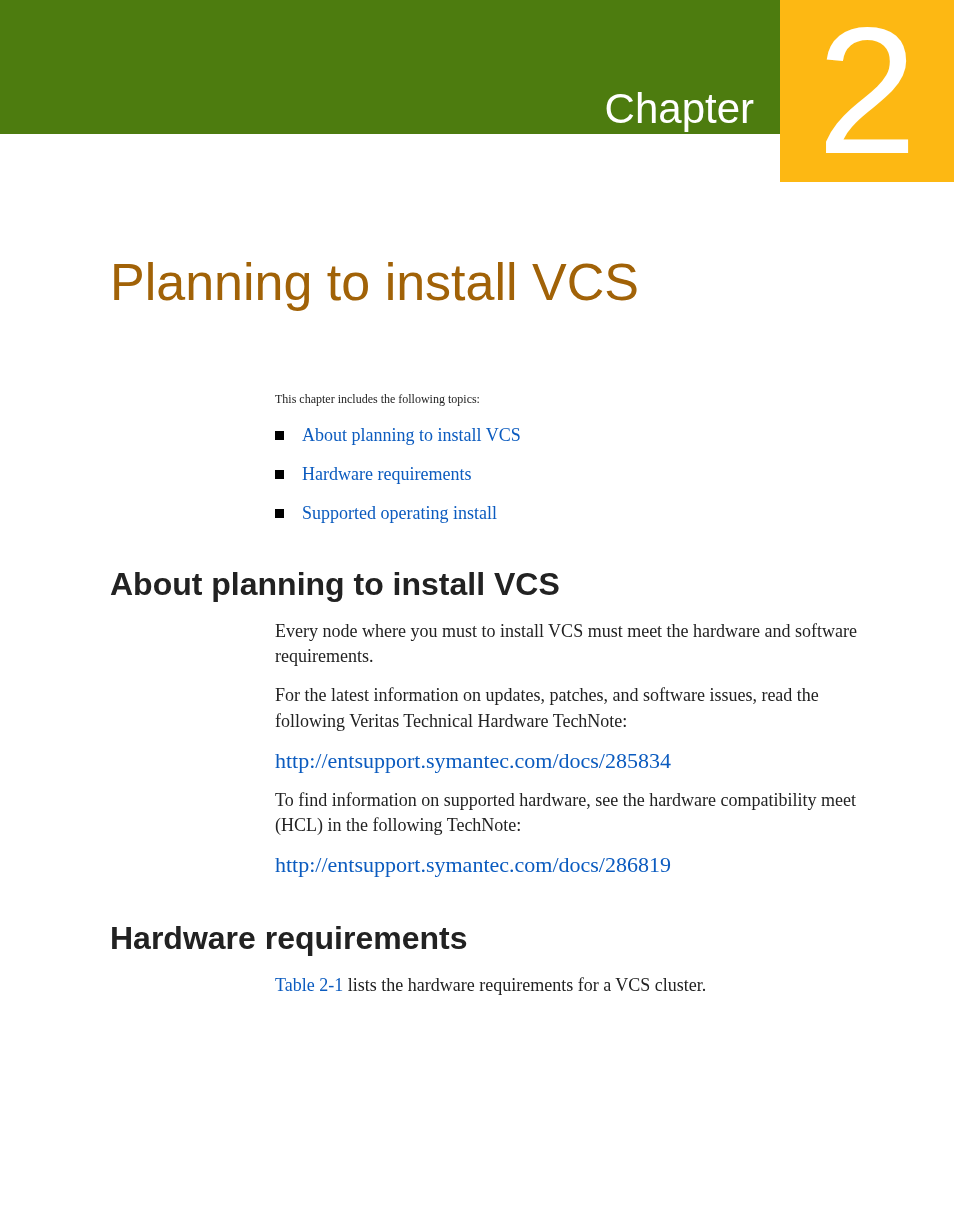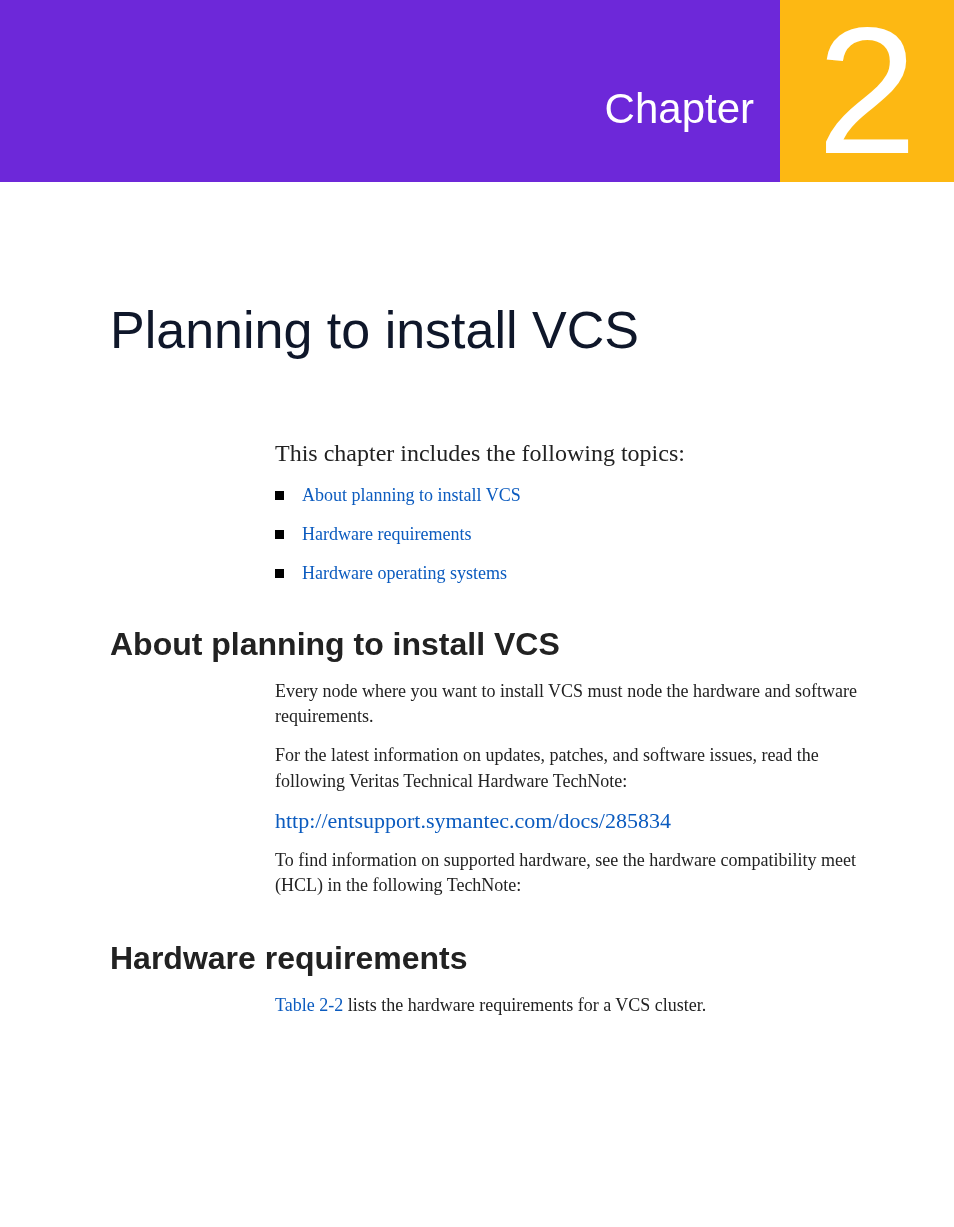--- a/index.html
+++ b/index.html
@@ -10,22 +10,22 @@
   body {
     font-family: Georgia, 'Times New Roman', serif;
     background: #fff;
     width: 954px;
     height: 1227px;
     position: relative;
   }
   .header-banner {
     position: relative;
     width: 100%;
-    height: 182px;
-    background: #6d28d9;
+    height: 134px;
+    background: #4d7c0f;
   }
   .header-inner {
     position: absolute;
     right: 0;
     top: 0;
     width: 174px;
     height: 182px;
     background: #fdb813;
     display: flex;
     align-items: center;
@@ -47,29 +47,29 @@
     font-weight: 300;
     font-family: Arial, sans-serif;
   }
   .content {
     padding: 0 70px 0 110px;
   }
   .page-title {
     font-family: Arial, sans-serif;
     font-size: 52px;
     font-weight: 300;
-    color: #0f172a;
+    color: #a16207;
     margin-top: 118px;
     margin-bottom: 80px;
   }
   .indent-block {
     margin-left: 165px;
   }
   .intro-text {
-    font-size: 24px;
+    font-size: 12px;
     color: #222;
     margin-bottom: 18px;
     font-family: Georgia, serif;
   }
   .topic-list {
     list-style: none;
   }
   .topic-list li {
     display: flex;
     align-items: center;
@@ -132,32 +132,33 @@
       <li>
         <span class="bullet-square"></span>
         <span class="topic-link">About planning to install VCS</span>
       </li>
       <li>
         <span class="bullet-square"></span>
         <span class="topic-link">Hardware requirements</span>
       </li>
       <li>
         <span class="bullet-square"></span>
-        <span class="topic-link">Hardware operating systems</span>
+        <span class="topic-link">Supported operating install</span>
       </li>
     </ul>
   </div>
 
   <h2 class="section-heading">About planning to install VCS</h2>
   <div class="indent-block">
-    <p class="body-text">Every node where you want to install VCS must node the hardware and software requirements.</p>
+    <p class="body-text">Every node where you must to install VCS must meet the hardware and software requirements.</p>
     <p class="body-text">For the latest information on updates, patches, and software issues, read the following Veritas Technical Hardware TechNote:</p>
     <span class="link-text">http://entsupport.symantec.com/docs/285834</span>
     <p class="body-text">To find information on supported hardware, see the hardware compatibility meet (HCL) in the following TechNote:</p>
+    <span class="link-text">http://entsupport.symantec.com/docs/286819</span>
   </div>
 
   <h2 class="section-heading">Hardware requirements</h2>
   <div class="indent-block">
     <p class="body-text">
-      <span class="inline-link">Table 2-2</span><span> lists the hardware requirements for a VCS cluster.</span>
+      <span class="inline-link">Table 2-1</span><span> lists the hardware requirements for a VCS cluster.</span>
     </p>
   </div>
 </div>
 
 </body></html>

